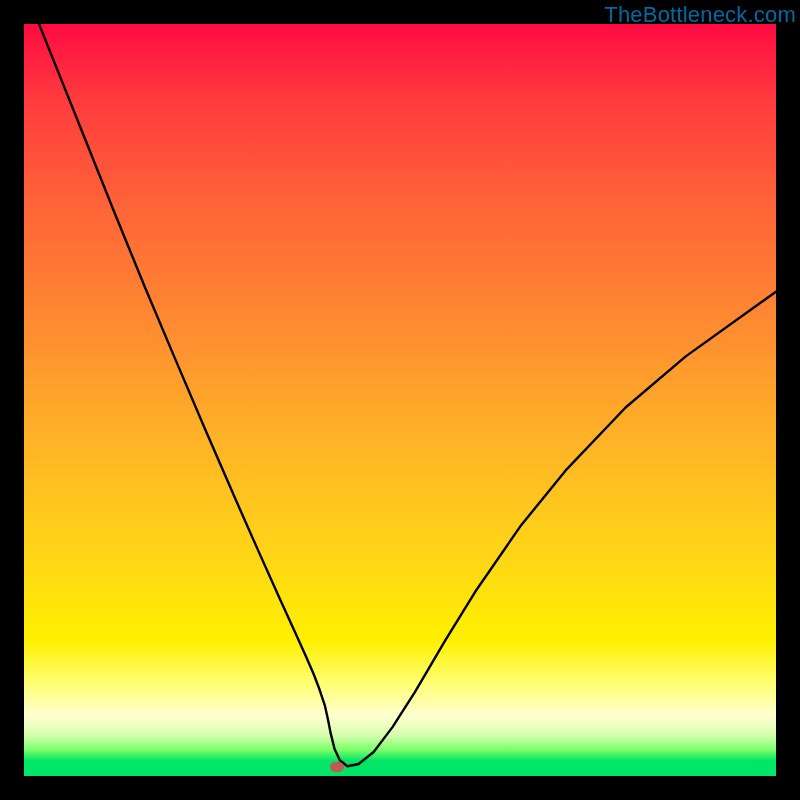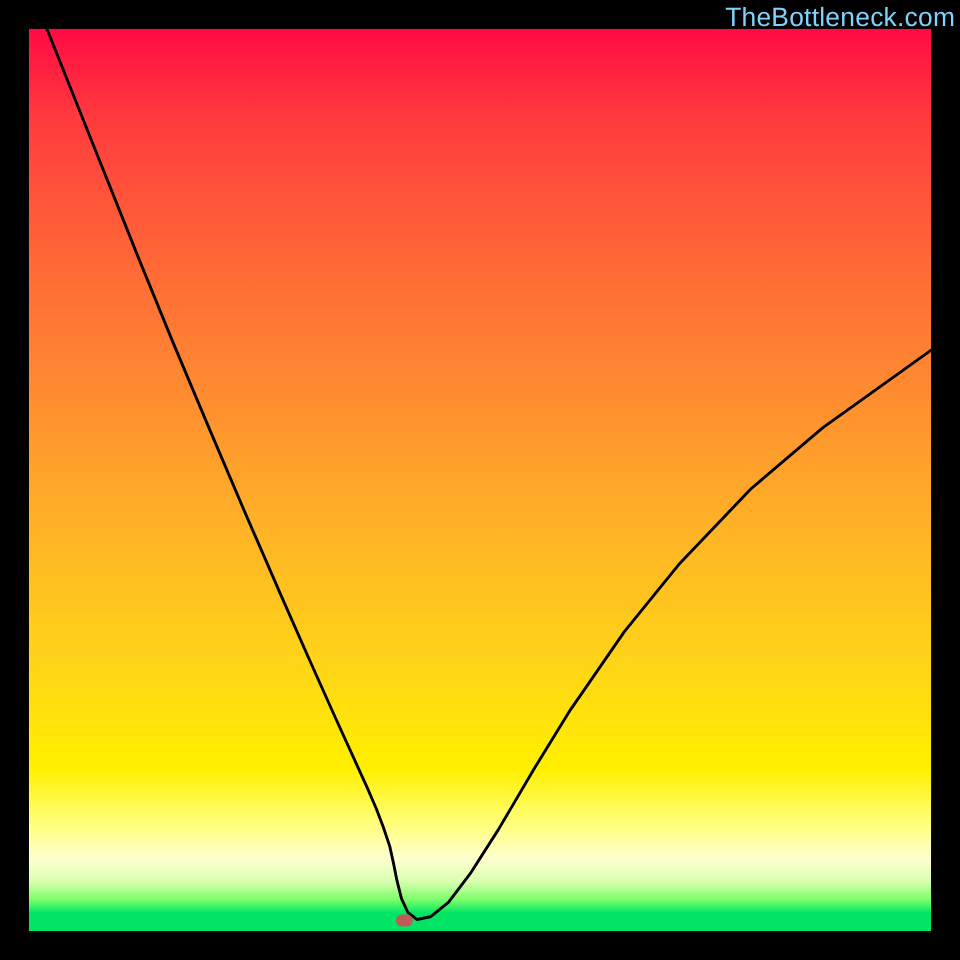--- a/index.html
+++ b/index.html
@@ -54,21 +54,21 @@
   svg.curve {
     position: absolute;
     left: 0; top: 0;
     width: 752px;
     height: 752px;
   }
   .watermark {
     position: absolute;
     top: 2px;
     right: 4px;
-    color: #7dd3fc;
+    color: #0369a1;
     font-size: 22px;
     font-weight: 500;
     letter-spacing: 0.2px;
     user-select: none;
   }
   .marker {
     position: absolute;
     width: 14px;
     height: 10px;
     background: #c05a56;

